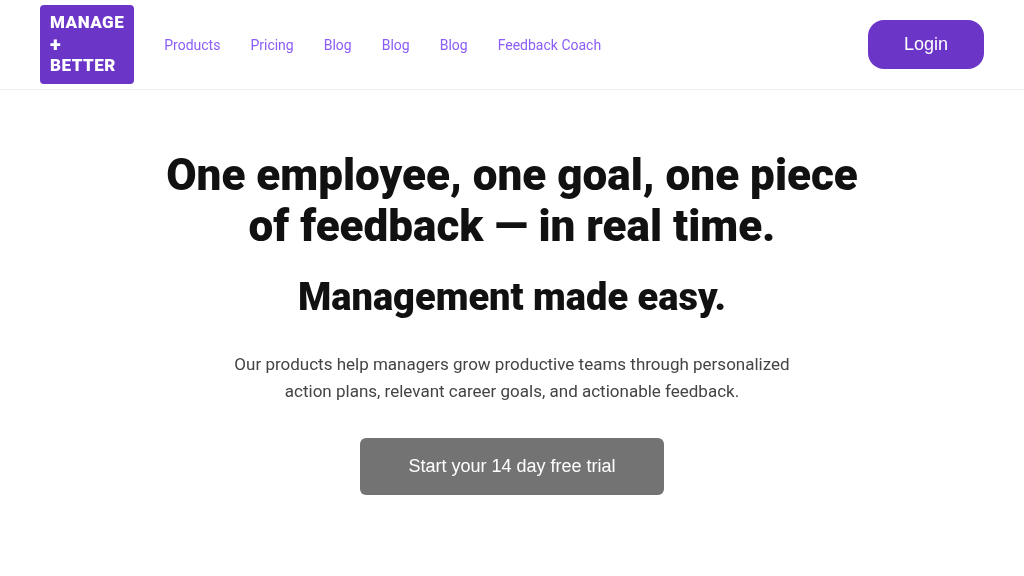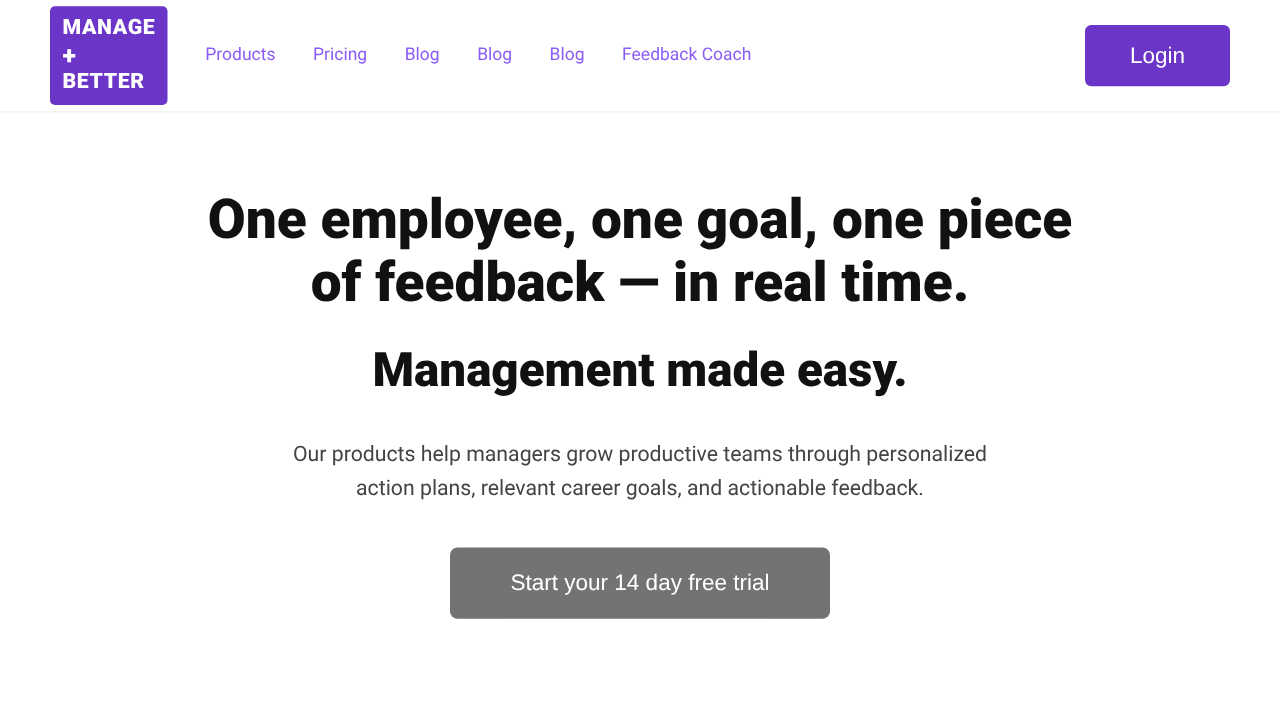--- a/index.html
+++ b/index.html
@@ -78,21 +78,21 @@
       align-items: center;
     }
 
     .login-btn {
       background: #6b35c8;
       color: white;
       border: none;
       padding: 14px 36px;
       font-size: 18px;
       font-weight: 500;
-      border-radius: 5px;
+      border-radius: 16px;
       cursor: pointer;
     }
 
     
     .hero {
       display: flex;
       flex-direction: column;
       align-items: center;
       text-align: center;
       padding: 60px 140px 40px;

